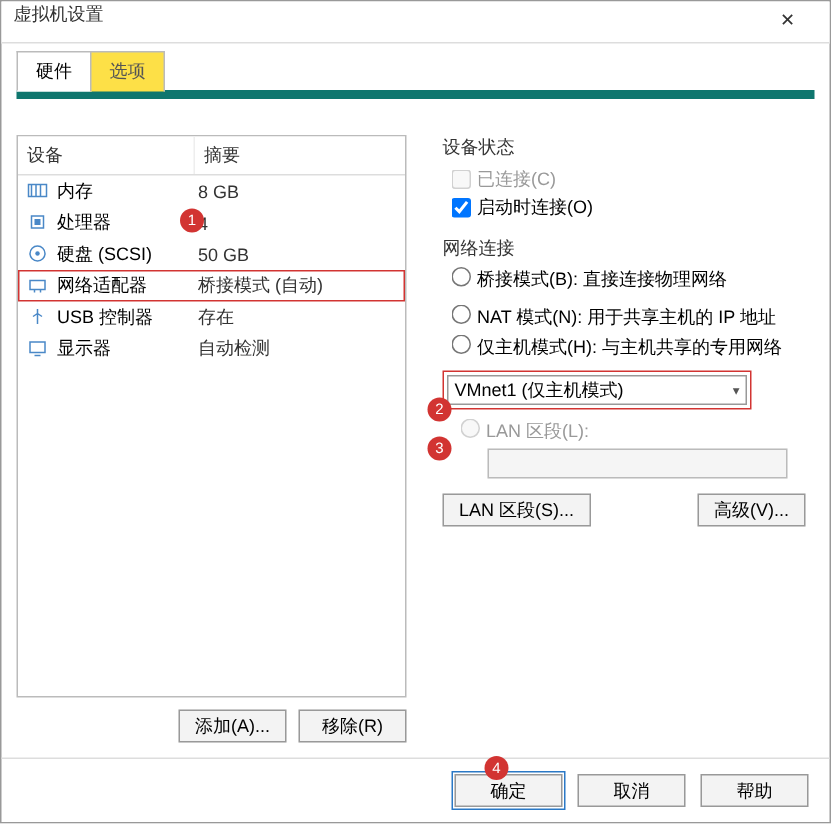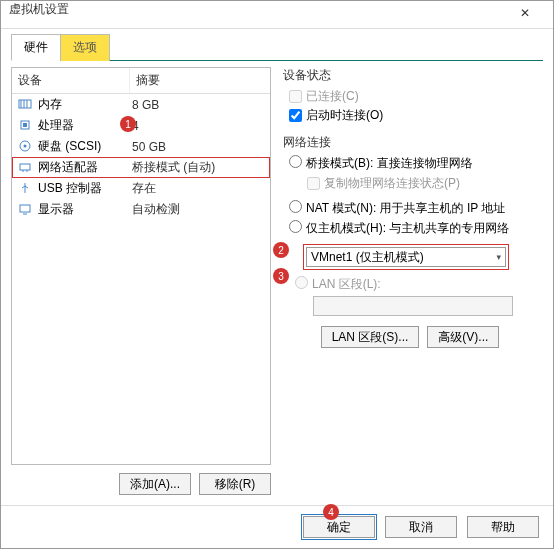--- a/index.html
+++ b/index.html
@@ -2,25 +2,25 @@
 <html><head>
 <meta charset="utf-8">
 <style>
 *{box-sizing:border-box;margin:0;padding:0;font-family:"Microsoft YaHei","SimSun",sans-serif;font-size:12px}
 body{background:#f0f0f0;width:554px;height:549px;overflow:hidden}
 .window{width:554px;height:549px;background:#fff;border:1px solid #999;display:flex;flex-direction:column}
 .titlebar{height:28px;background:#fff;border-bottom:1px solid #ddd;display:flex;align-items:flex-start;padding:0 8px;justify-content:space-between}
 .titlebar-title{font-size:12px;color:#333}
 .close-btn{width:40px;height:24px;display:flex;align-items:center;justify-content:center;color:#333;font-size:14px}
 .content{flex:1;display:flex;flex-direction:column;padding:4px 10px 10px 10px}
-.tabs{display:flex;border-bottom:1px solid #0f766e;margin-bottom:6px}
+.tabs{display:flex;border-bottom:6px solid #0f766e;margin-bottom:24px}
 .tab{padding:4px 12px;border:1px solid #bbb;border-bottom:none;background:#fff;margin-right:-1px;position:relative;top:1px}
 .tab.inactive{background:#fde047;color:#555}
 .tab.active{background:#fff;border-bottom:1px solid #fff}
-.body{flex:1;display:flex;gap:6px}
+.body{flex:1;display:flex;gap:18px}
 .left-panel{width:260px;display:flex;flex-direction:column}
 .hw-table{border:1px solid #bbb;flex:1;background:#fff;position:relative}
 .hw-header{display:flex;border-bottom:1px solid #ddd;background:#fff;font-weight:400;color:#333}
 .hw-header>div{padding:4px 6px}
 .hw-col1{width:118px;border-right:1px solid #eee}
 .hw-col2{flex:1}
 .hw-row{display:flex;padding:2px 0;align-items:center}
 .hw-row .icon{width:16px;height:14px;margin:0 4px 0 6px;display:inline-block}
 .hw-row .label{flex:0 0 94px}
 .hw-row .summary{flex:1;color:#333}
@@ -35,21 +35,21 @@
 .checkbox-row input{width:13px;height:13px}
 .disabled{color:#999}
 .radio-row{display:flex;gap:4px;margin-left:6px;margin-bottom:3px}
 .radio-row input{width:13px;height:13px}
 .sub-indent{margin-left:24px}
 .select-box{width:200px;height:20px;border:1px solid #999;background:#fff;display:flex;align-items:center;justify-content:space-between;padding:0 4px;margin-left:24px}
 .select-box .arrow{font-size:9px;color:#555}
 .hl-box{border:1px solid #d23432;padding:2px}
 .lan-row{margin-top:6px;margin-left:6px}
 .lan-input{width:200px;height:20px;border:1px solid #bbb;background:#f5f5f5;margin-left:24px;margin-top:2px}
-.right-buttons{display:flex;justify-content:center;gap:8px;margin-top:10px}
+.right-buttons{display:flex;justify-content:space-between;gap:8px;margin-top:10px}
 .footer{display:flex;justify-content:flex-end;gap:10px;padding:10px 14px;border-top:1px solid #ddd;align-items:center;position:relative}
 svg{display:block}
 </style>
 </head>
 <body>
 
 <div class="window">
   <div class="titlebar">
     <span class="titlebar-title">虚拟机设置</span>
     <div class="close-btn">
@@ -155,39 +155,35 @@
           </label>
         </div>
 
         <div style="position:relative">
           <div class="group-title">网络连接</div>
 
           <label class="radio-row">
             <input type="radio" name="net" style="">
             <span>桥接模式(B): 直接连接物理网络</span>
           </label>
-          <label class="checkbox-row sub-indent disabled">
-            <input type="checkbox" disabled="" style="">
-            <span>复制物理网络连接状态(P)</span>
-          </label>
 
           <label class="radio-row" style="margin-top:8px">
             <input type="radio" name="net" style="">
             <span>NAT 模式(N): 用于共享主机的 IP 地址</span>
           </label>
 
           <label class="radio-row">
             <input type="radio" name="net" style="">
             <span>仅主机模式(H): 与主机共享的专用网络</span>
           </label>
 
           <span class="circled" style="left:-10px;top:108px">2</span>
 
           <span class="circled" style="left:-10px;top:134px">3</span>
-          <div class="hl-box" style="margin-left:20px;margin-top:4px;display:inline-block">
+          <div class="hl-box" style="margin-top:4px;display:inline-block">
             <div class="select-box" style="margin-left:0">
               <span>VMnet1 (仅主机模式)</span>
               <span class="arrow">▾</span>
             </div>
           </div>
 
           <div class="lan-row">
             <label class="radio-row disabled">
               <input type="radio" name="net" disabled="" style="">
               <span>LAN 区段(L):</span>

